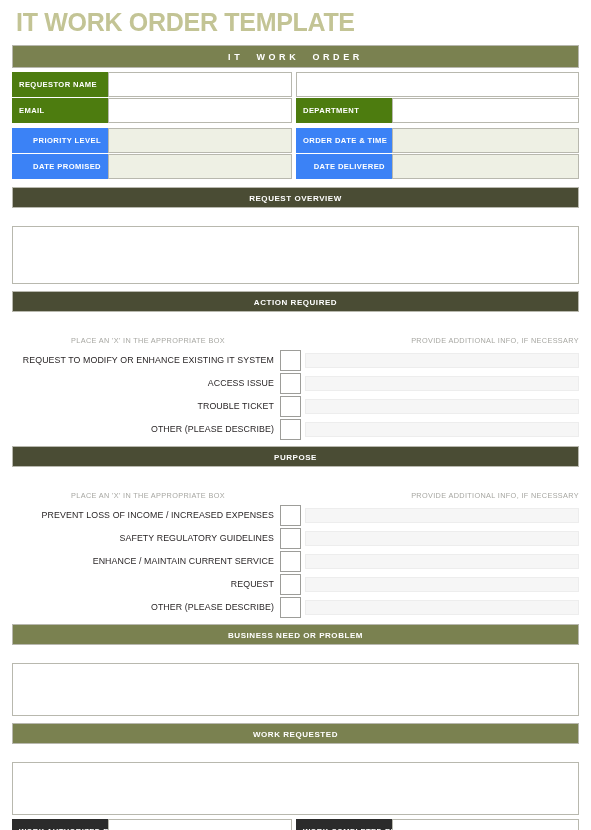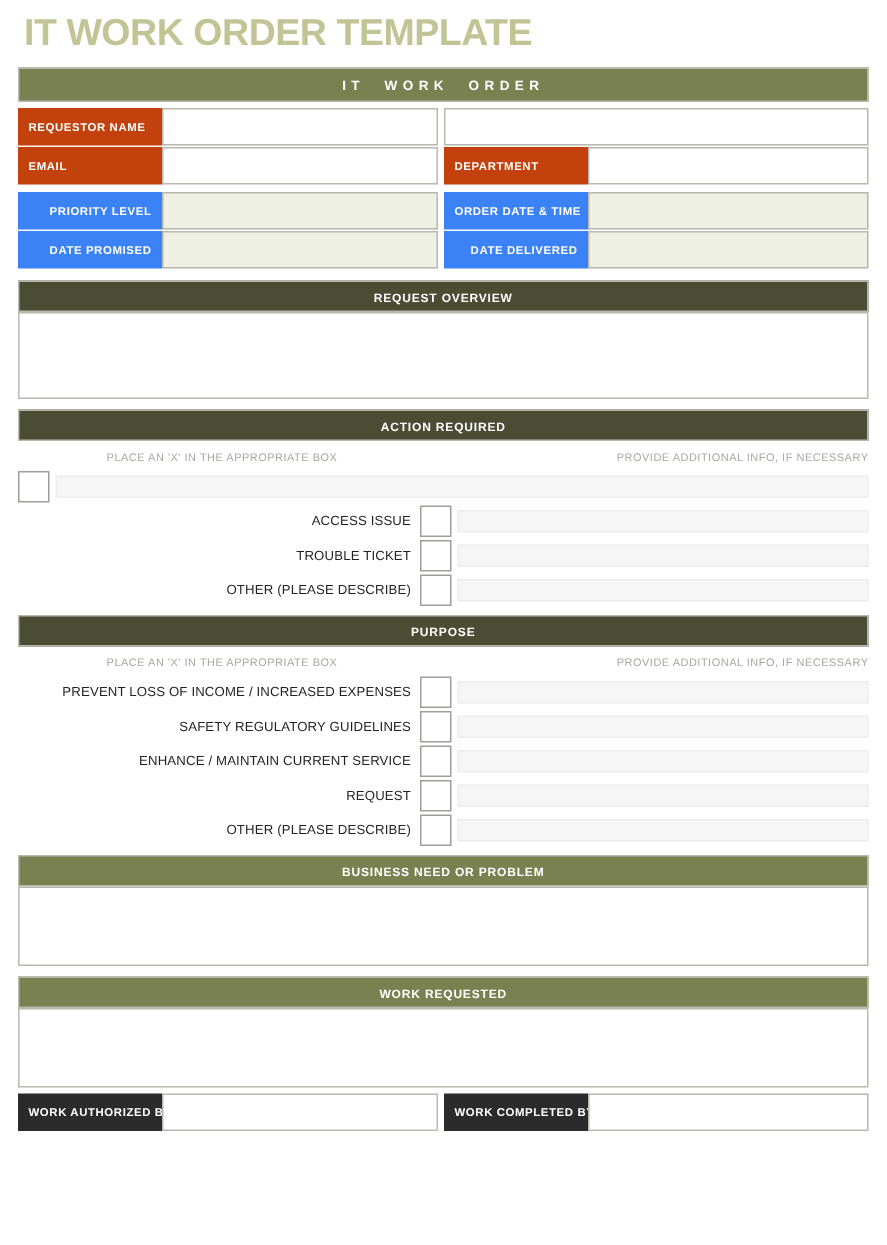--- a/index.html
+++ b/index.html
@@ -38,21 +38,21 @@
   .bar {
     height: 21px;
     line-height: 21px;
     text-align: center;
     color: #ffffff;
     font-size: 8px;
     font-weight: bold;
     letter-spacing: 0.55px;
     border: 1px solid #b8b8ae;
     box-sizing: border-box;
-    margin-bottom: 0;
+    margin-bottom: 18px;
   }
   .bar-dark { background: #4a4c34; }
   .bar-mid  { background: #7a8150; }
 
   .banner {
     height: 23px;
     line-height: 23px;
     font-size: 9px;
     letter-spacing: 3.6px;
     word-spacing: 7px;
@@ -69,21 +69,21 @@
     height: 25px;
     line-height: 25px;
     color: #ffffff;
     font-size: 7.6px;
     font-weight: bold;
     letter-spacing: 0.4px;
     padding: 0 7px;
     white-space: nowrap;
     overflow: hidden;
   }
-  .lbl-dark { background: #c2410c; text-align: left; }
+  .lbl-dark { background: #4d7c0f; text-align: left; }
   .lbl-mid  { background: #3b82f6; text-align: right; }
 
   .cell-input {
     box-sizing: border-box;
     height: 25px;
     border: 1px solid #b8b8ae;
   }
   .in-white { background: #ffffff; }
   .in-tint  { background: #eef0e4; }
 
@@ -234,20 +234,21 @@
 
   <div class="spacer-md"></div>
 
   <div class="bar bar-dark">ACTION REQUIRED</div>
   <div class="instructions">
     <div class="instr-left">PLACE AN 'X' IN THE APPROPRIATE BOX</div>
     <div class="instr-right">PROVIDE ADDITIONAL INFO, IF NECESSARY</div>
   </div>
 
   <div class="check-row">
+    <div class="check-label">REQUEST TO MODIFY OR ENHANCE EXISTING IT SYSTEM</div>
     <div class="check-box"></div>
     <div class="check-note"></div>
   </div>
   <div class="check-row">
     <div class="check-label">ACCESS ISSUE</div>
     <div class="check-box"></div>
     <div class="check-note"></div>
   </div>
   <div class="check-row">
     <div class="check-label">TROUBLE TICKET</div>

